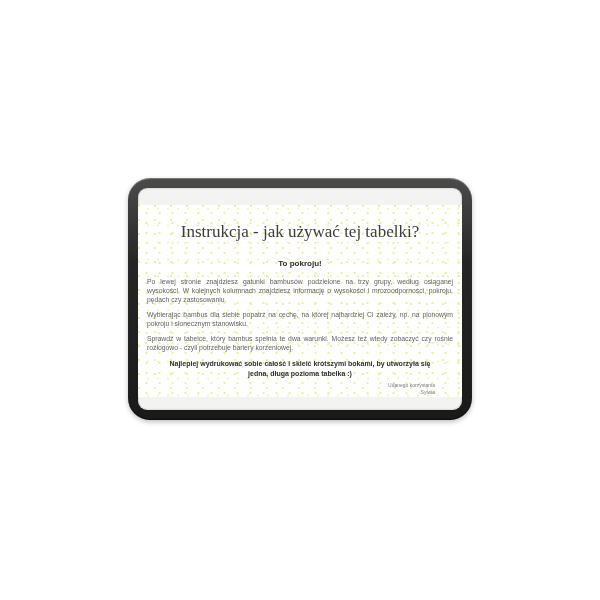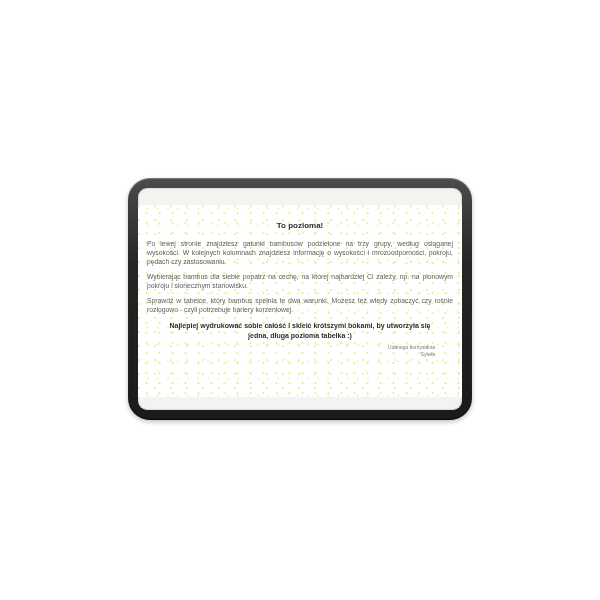--- a/index.html
+++ b/index.html
@@ -103,21 +103,22 @@
     text-align: right;
   }
 </style>
 </head>
 <body>
 
 <div class="canvas">
   <div class="tablet">
     <div class="screen">
       <div class="doc-page">
-        <p class="doc-subtitle">To pozioma!</p>
+        <h1 class="doc-title">Instrukcja - jak używać tej tabelki?</h1>
+        <p class="doc-subtitle">To pokroju!</p>
         <p class="doc-para first">Po lewej stronie znajdziesz gatunki bambusów podzielone na trzy grupy, według osiąganej wysokości. W kolejnych kolumnach znajdziesz informację o wysokości i mrozoodporności, pokroju, pędach czy zastosowaniu.</p>
         <p class="doc-para">Wybierając bambus dla siebie popatrz na cechę, na której najbardziej Ci zależy, np. na pionowym pokroju i słonecznym stanowisku.</p>
         <p class="doc-para">Sprawdź w tabelce, który bambus spełnia te dwa warunki. Możesz też wtedy zobaczyć czy rośnie rozłogowo - czyli potrzebuje bariery korzeniowej.</p>
         <p class="doc-closing">Najlepiej wydrukować sobie całość i skleić krótszymi bokami, by utworzyła się jedna, długa pozioma tabelka :)</p>
         <div class="doc-signature">
           <div>Udanego korzystania</div>
           <div>Sylwia</div>
         </div>
       </div>
     </div>

